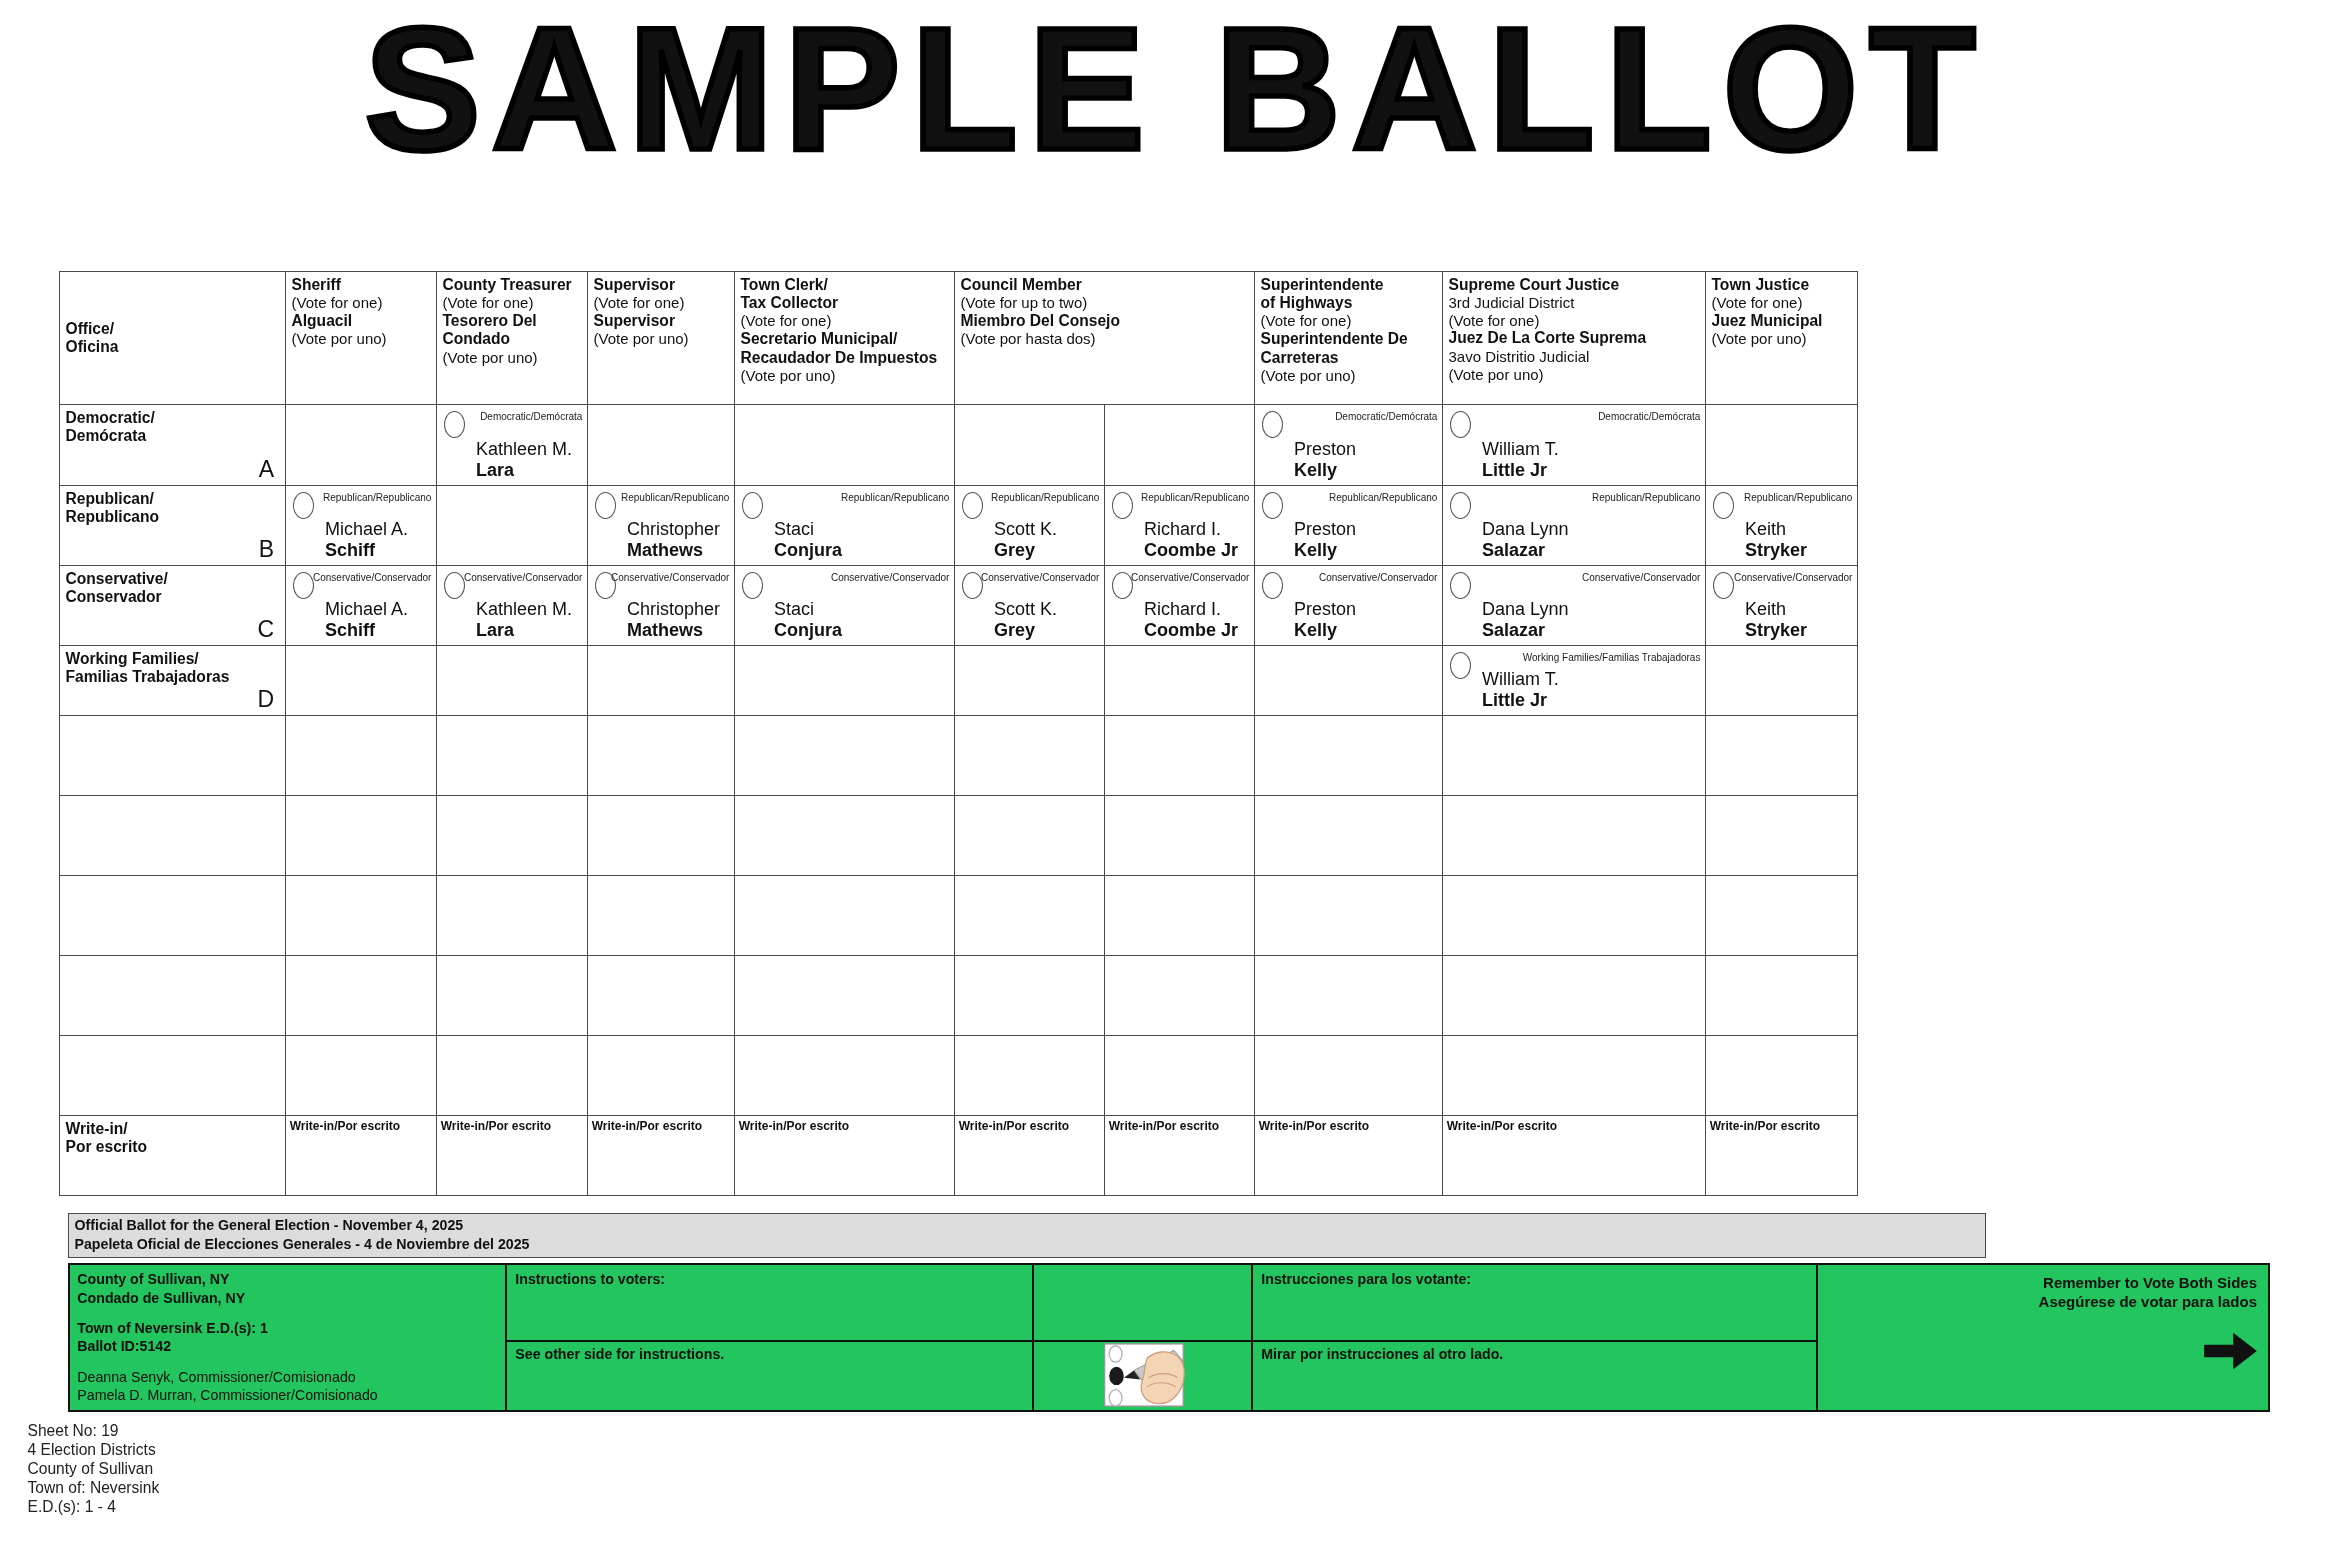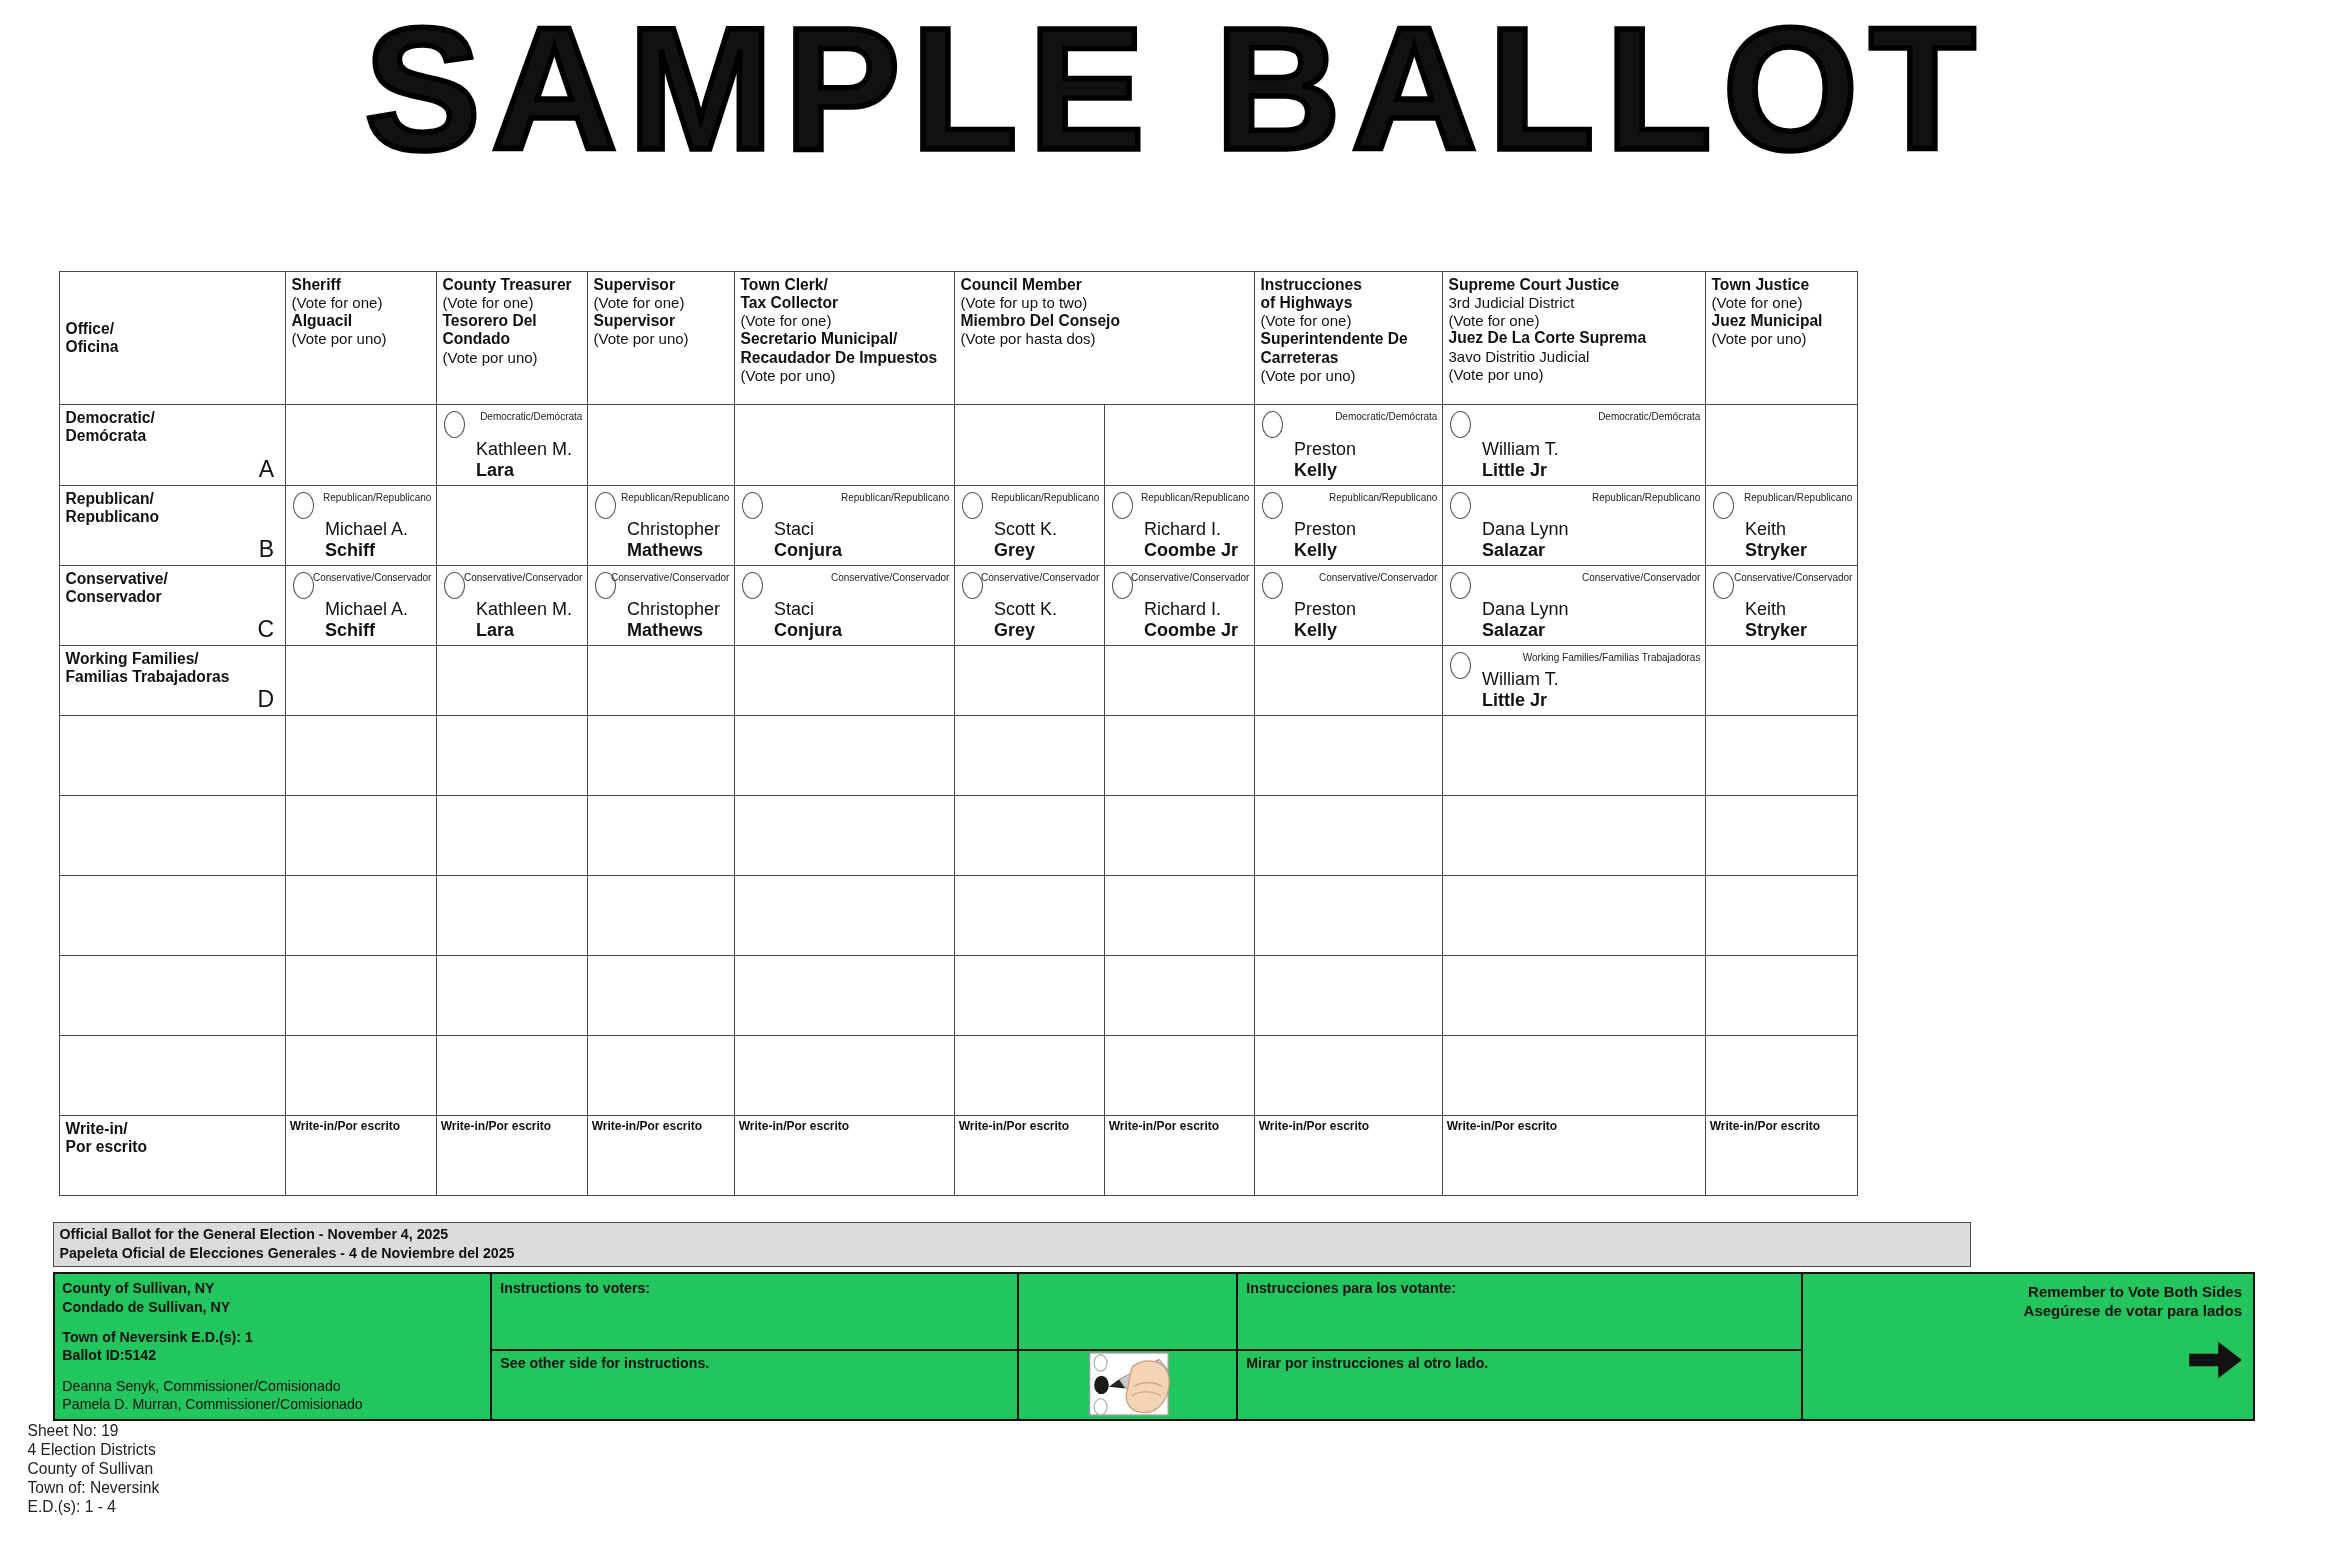--- a/index.html
+++ b/index.html
@@ -25,21 +25,21 @@
   .office-cell{display:flex;flex-direction:column;justify-content:center;padding-left:5.5px;font-weight:bold;font-size:18px;line-height:1.25;}
   .rowlabel{padding:3.7px 5.5px;font-weight:bold;font-size:18px;line-height:1.25;}
   .rowlabel .letter{position:absolute;right:11px;bottom:0.9px;font-weight:400;font-size:23px;}
   .bubble{position:absolute;left:7.3px;top:6.4px;width:19px;height:25px;border:1.4px solid #555;border-radius:50%;background:#fff;}
   .party-tag{position:absolute;top:5.5px;right:4.6px;font-size:10px;color:#222;white-space:nowrap;}
   .cand{position:absolute;left:39px;bottom:4.6px;font-size:18px;line-height:1.15;white-space:nowrap;}
   .cand .last{font-weight:bold;}
   .wi-label{position:absolute;top:2.8px;left:3.7px;font-weight:bold;font-size:12px;}
   .wi-rowlabel{padding:3.7px 5.5px;font-weight:bold;font-size:18px;line-height:1.25;}
   
-  .bottom{position:absolute;left:53px;top:1213px;width:1918px;margin-top:9px;}
+  .bottom{position:absolute;left:68px;top:1213px;width:1918px;}
   .graybar{background:#dcdcdc;border:0.9px solid #4a4a4a;padding:1.8px 5.5px 3.7px 5.5px;box-sizing:border-box;}
   .graybar div{font-size:14.2px;font-weight:bold;line-height:1.32;}
   .boxes{margin-top:4.6px;display:grid;grid-template-columns:439px 527px 219px 565px 452px;grid-template-rows:79px 70px;}
   .bx{border:2.8px solid #111;box-sizing:border-box;background:#22c55e;}
   .noleft{border-left:none;}
   .county-box{grid-column:1;grid-row:1/3;padding:5.5px 7.3px;}
   .county-box div{font-size:14.2px;font-weight:bold;line-height:1.3;}
   .county-box .grp{margin-bottom:12px;}
   .county-box .grp3 div{font-weight:400;}
   .instr-h{padding:6.4px 8.3px;font-size:14.2px;font-weight:bold;}
@@ -89,21 +89,21 @@
       <span class="hl b">Recaudador De Impuestos</span>
       <span class="hl">(Vote por uno)</span>
     </div>
     <div class="cell hdr" style="grid-column: span 2;">
       <span class="hl b">Council Member</span>
       <span class="hl">(Vote for up to two)</span>
       <span class="hl b">Miembro Del Consejo</span>
       <span class="hl">(Vote por hasta dos)</span>
     </div>
     <div class="cell hdr">
-      <span class="hl b">Instrucciones</span>
+      <span class="hl b">Superintendente</span>
       <span class="hl b">of Highways</span>
       <span class="hl">(Vote for one)</span>
       <span class="hl b">Superintendente De</span>
       <span class="hl b">Carreteras</span>
       <span class="hl">(Vote por uno)</span>
     </div>
     <div class="cell hdr">
       <span class="hl b">Supreme Court Justice</span>
       <span class="hl">3rd Judicial District</span>
       <span class="hl">(Vote for one)</span>

